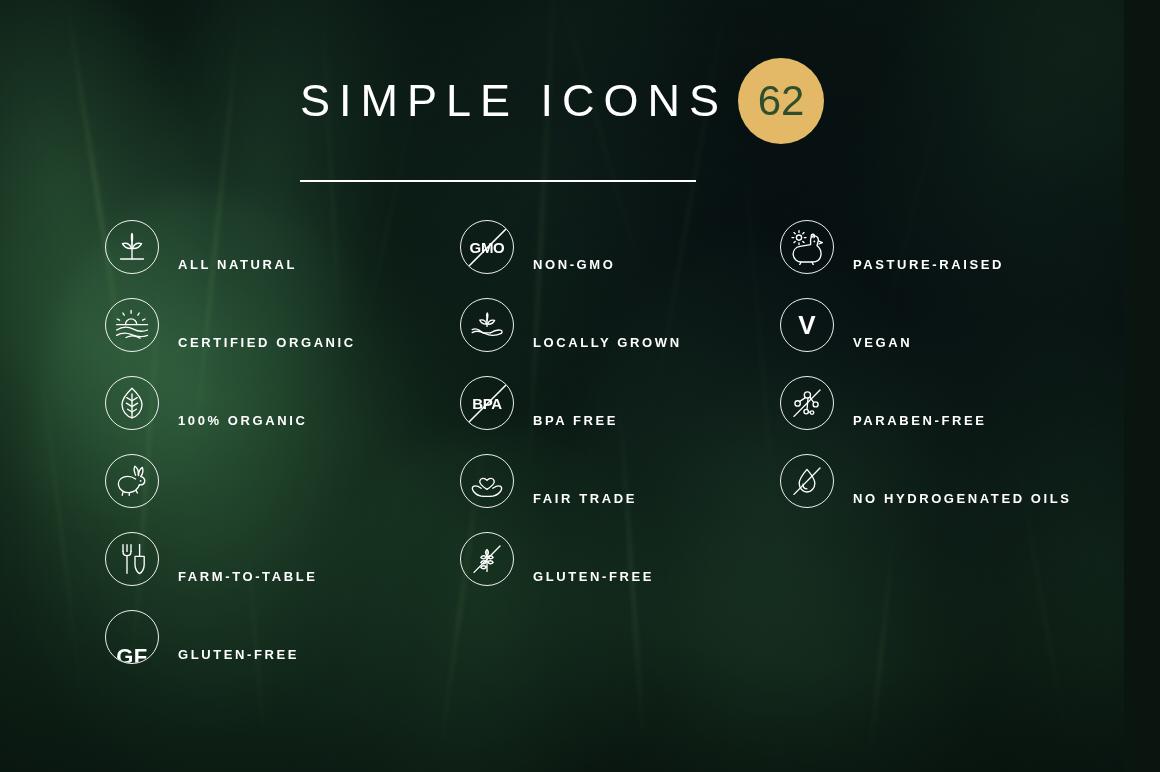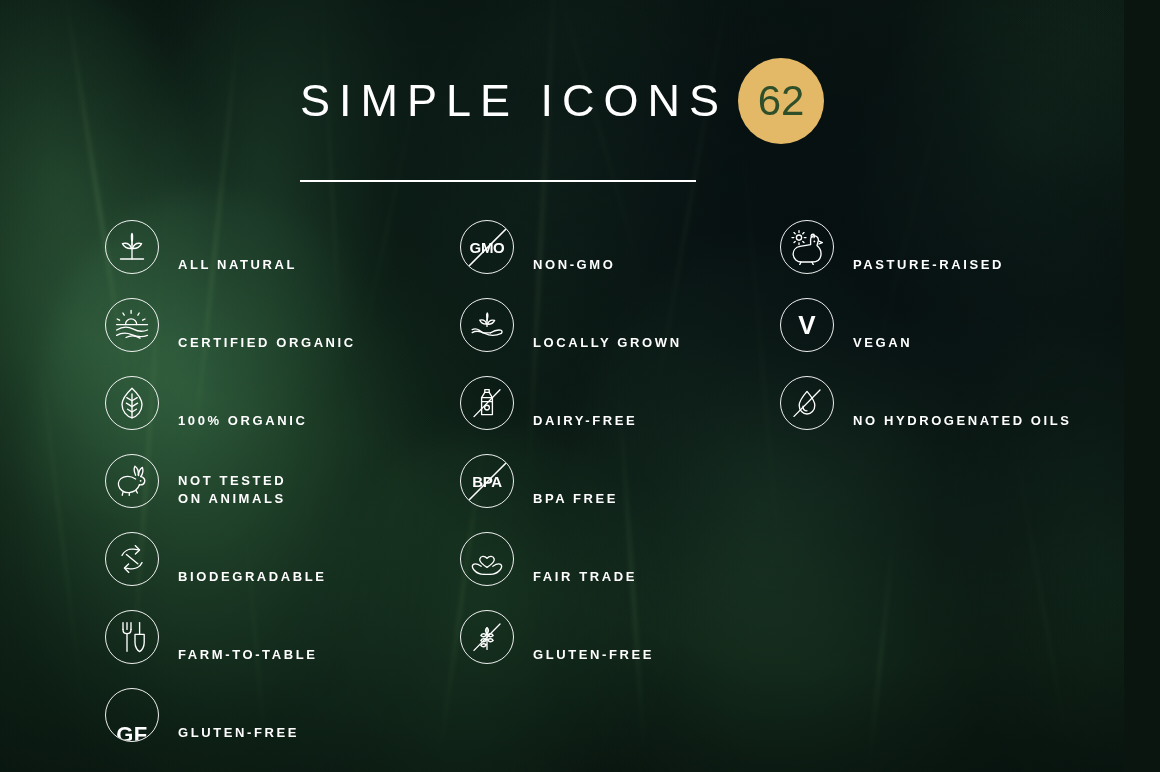--- a/index.html
+++ b/index.html
@@ -255,36 +255,20 @@
       <g stroke="#fff" fill="none" stroke-width="1.35" stroke-linecap="round" stroke-linejoin="round">
         <path d="M21.6 11.2 C20 7.6 19.6 4.4 21 2.2 C23.4 3.8 24.6 7.2 24.2 11"></path>
         <path d="M24.6 11.6 C24.6 7.8 26 4.8 28.4 3.4 C29.4 6.4 28.8 9.8 26.8 12.6"></path>
         <path d="M26.6 12.4 C29.8 13.4 31.2 15.6 30.6 18 C30 20.2 27.8 21.2 25.4 20.8"></path>
         <path d="M25.6 20.6 C24 25 20 28.2 15.2 28.6 C9.8 29 5.6 26 4.6 21.6 C3.8 18 5.8 14.6 9.6 13.2 C13.4 11.8 18 12.6 21.6 15"></path>
         <path d="M9 28.4 L8.2 31.2 M15.5 28.6 L15.2 31.4 M22 26.4 L23.4 29"></path>
         <circle cx="26.6" cy="16.8" r="0.9" fill="#fff" stroke="none"></circle>
       </g>
             </svg>
           </div>
-          <div class="label">NOT TESTED
-ON ANIMALS</div>
-        </div>
-        <div class="row">
-          <div class="circle">
-            <svg width="36" height="36" viewBox="0 0 36 36">
-      <g stroke="#fff" fill="none" stroke-width="1.35" stroke-linecap="round" stroke-linejoin="round">
-        <path d="M8 14.4 C10 10.2 14.6 7.6 19.6 8.2 L24.6 8.8"></path>
-        <path d="M21.2 4.6 L25.6 8.9 L21.4 13"></path>
-        <path d="M28 21.6 C26 25.8 21.4 28.4 16.4 27.8 L11.4 27.2"></path>
-        <path d="M14.8 31.4 L10.4 27.1 L14.6 23"></path>
-        <path d="M12.4 13.4 L23.8 22.8"></path>
-      </g>
-            </svg>
-          </div>
-          <div class="label">BIODEGRADABLE</div>
         </div>
         <div class="row">
           <div class="circle">
             <svg width="32" height="36" viewBox="0 0 32 36">
       <g stroke="#fff" fill="none" stroke-width="1.35" stroke-linecap="round" stroke-linejoin="round">
         <path d="M7 3.6 V10.4 M11 3.6 V10.4 M15 3.6 V10.4"></path>
         <path d="M7 10.4 C7 13.2 8.6 14.6 11 14.6 C13.4 14.6 15 13.2 15 10.4"></path>
         <path d="M11 14.6 V32.2"></path>
         <path d="M23.6 3.6 V15.4"></path>
         <path d="M19 15.4 H28.2 V23.4 C28.2 28 25.8 31.6 23.6 32.6 C21.4 31.6 19 28 19 23.4Z"></path>
@@ -320,35 +304,20 @@
         <path d="M19 12.6 C19 8.8 18 6.8 19.2 5 C20.6 6.6 19.8 9 19 12.6"></path>
         <path d="M18.6 16 C15.4 16.2 13 14.8 11.8 12.2 C15 11.4 17.6 12.8 18.6 16Z"></path>
         <path d="M19.6 16.2 C22.8 16.4 25.4 15 26.6 12.4 C23.4 11.6 20.6 13 19.6 16.2Z"></path>
         <path d="M4.2 21.6 C6.6 20.4 9.2 20.8 11.4 22.4 L14.6 24.8 H22.6"></path>
         <path d="M4.2 24.6 C8 22.4 12.6 23.2 16.8 25.4 C21.6 28 27.2 28.2 33.4 25.4"></path>
         <path d="M33.4 25.4 C34.4 24 34.2 22.6 32.8 22.2 C30.4 21.6 26.4 22.4 22.6 24.8"></path>
       </g>
             </svg>
           </div>
           <div class="label">LOCALLY GROWN</div>
-        </div>
-        <div class="row">
-          <div class="circle">
-            <svg width="38" height="38" viewBox="0 0 38 38">
-      <g stroke="#fff" fill="none" stroke-width="1.35" stroke-linecap="round" stroke-linejoin="round">
-        <path d="M13.6 13.6 H24.4 V30.6 H13.6Z"></path>
-        <path d="M13.6 13.6 L16.8 8.4 H21.2 L24.4 13.6"></path>
-        <path d="M16.8 8.4 V5.6 H21.2 V8.4"></path>
-        <path d="M13.6 17.6 H24.4"></path>
-        <circle cx="19" cy="23.6" r="2.4"></circle>
-        <path d="M6 32.6 L32 5.8"></path>
-      </g>
-            </svg>
-          </div>
-          <div class="label">DAIRY-FREE</div>
         </div>
         <div class="row">
           <div class="circle">
             <div style="position: relative; width: 54px; height: 54px; display: flex; align-items: center; justify-content: center;">
               <span class="mono" style="font-size: 15px; letter-spacing: -0.3px;">BPA</span>
               <svg width="54" height="54" viewBox="0 0 54 54" style="position: absolute; left: 0px; top: 0px;">
                 <path d="M7.5 46.5 L46.5 7.5" stroke="#fff" stroke-width="1.6" fill="none" stroke-linecap="round"></path>
               </svg>
             </div>
           </div>
@@ -405,20 +374,36 @@
         <div class="row">
           <div class="circle">
             <span class="mono v">V</span>
           </div>
           <div class="label">VEGAN</div>
         </div>
         <div class="row">
           <div class="circle">
             <svg width="38" height="38" viewBox="0 0 38 38">
       <g stroke="#fff" fill="none" stroke-width="1.35" stroke-linecap="round" stroke-linejoin="round">
+        <circle cx="19.4" cy="11" r="3.1"></circle>
+        <circle cx="9.6" cy="19.4" r="2.7"></circle>
+        <circle cx="27.6" cy="20.4" r="2.5"></circle>
+        <circle cx="18.2" cy="27.6" r="2.3"></circle>
+        <circle cx="24" cy="28.6" r="1.8"></circle>
+        <path d="M17.4 13.6 L11.4 17.6 M22 13.4 L25.6 18.4 M20 14 L19 25.4 M20.2 27.8 L22.4 28.2"></path>
+        <path d="M6 32.4 L32 6"></path>
+      </g>
+            </svg>
+          </div>
+          <div class="label">PARABEN-FREE</div>
+        </div>
+        <div class="row">
+          <div class="circle">
+            <svg width="38" height="38" viewBox="0 0 38 38">
+      <g stroke="#fff" fill="none" stroke-width="1.35" stroke-linecap="round" stroke-linejoin="round">
         <path d="M19 7.4 C14 13.2 11.2 17.4 11.2 21.4 C11.2 26.4 14.8 30 19 30 C23.2 30 26.8 26.4 26.8 21.4 C26.8 17.4 24 13.2 19 7.4Z"></path>
         <path d="M15 22.2 C15 25 16.8 26.8 19 26.8"></path>
         <path d="M6 32.4 L32 6"></path>
       </g>
             </svg>
           </div>
           <div class="label">NO HYDROGENATED OILS</div>
         </div>
       </div>
   </div>

